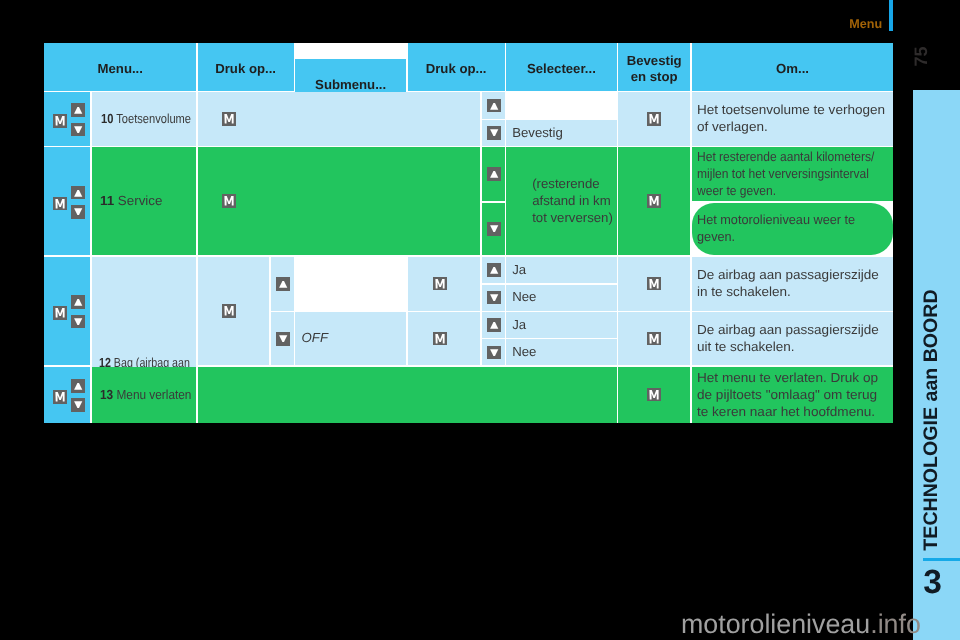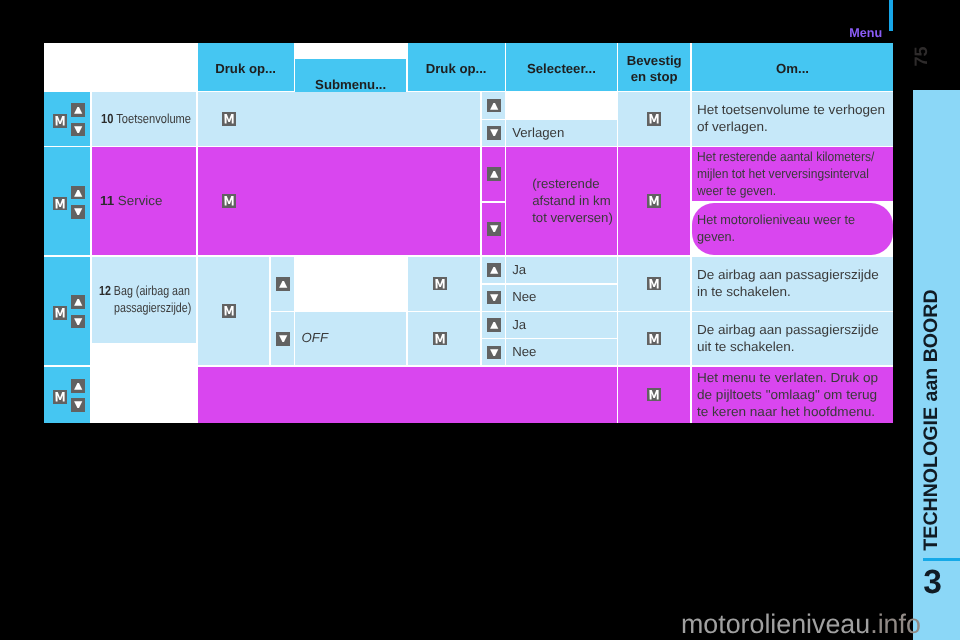--- a/index.html
+++ b/index.html
@@ -2,42 +2,42 @@
 <html><head>
 <meta charset="utf-8">
 <style>
   html,body{margin:0;padding:0;}
   body{width:960px;height:640px;background:#000;overflow:hidden;
        font-family:"Liberation Sans",sans-serif;-webkit-font-smoothing:antialiased;
        text-rendering:geometricPrecision;}
   .page{transform:translateZ(0);}
   .page{position:relative;width:960px;height:640px;}
 
-  .hdr-menu{position:absolute;left:849.2px;top:25px;font-size:12.6px;color:#8b5cf6;font-weight:700;line-height:16px;}
+  .hdr-menu{position:absolute;left:849.2px;top:16px;font-size:12.6px;color:#a16207;font-weight:700;line-height:16px;}
   .hdr-bar{position:absolute;left:888.9px;top:0;width:4.2px;height:30.6px;background:#17a6e8;}
   .pagenum{position:absolute;left:907.5px;top:47px;width:26px;height:19px;font-size:18px;
            color:#2e2b2b;font-weight:700;line-height:18px;text-align:center;
            transform:rotate(-90deg);}
   .sidebar{position:absolute;left:913px;top:89.7px;width:47px;height:550.3px;background:#8bd7f7;}
   .sideline{position:absolute;left:923.4px;top:558px;width:36.6px;height:2.8px;background:#15a9e8;}
   .sidetext{position:absolute;left:781px;top:406.5px;width:300px;height:26px;line-height:26px;
             font-size:19.6px;font-weight:700;color:#101b24;text-align:center;
             transform:rotate(-90deg);white-space:pre;}
   .sidenum{position:absolute;left:923.3px;top:566px;font-size:33.5px;font-weight:700;color:#101b24;line-height:1;letter-spacing:0;}
   .wm{position:absolute;left:681px;top:611px;font-size:26.8px;color:#a0a0a0;line-height:26px;}
   .wm .i{color:#918a86;}
 
   
   .tbl{position:absolute;left:44.4px;top:43.4px;width:849px;height:380px;background:#ffffff;}
   .cell{position:absolute;box-sizing:border-box;overflow:hidden;}
   .hd{background:#45c6f2;color:#1f1f1f;font-weight:700;font-size:13.2px;
       display:flex;align-items:center;justify-content:center;text-align:center;line-height:16.5px;
       padding-top:4px;}
   .c-light{background:#c6e8f9;}
-  .c-mid{background:#d946ef;}
+  .c-mid{background:#22c55e;}
   .c-cy{background:#45c6f2;}
   .txt{font-size:13.2px;color:#3a3a3a;line-height:16.7px;}
   .menutxt{font-size:13.2px;line-height:16.7px;}
   .menutxt > div > span{display:inline-block;transform-origin:left center;}
   .txt b{color:#2b2b2b;}
 
   .ico{position:absolute;width:14px;height:13.6px;background:#626262;}
   .ico svg{display:block;}
   .mico{position:absolute;width:14px;height:13.6px;background:#626262;}
   .mico svg{display:block;}
@@ -49,20 +49,23 @@
   <div class="hdr-menu">Menu</div>
   <div class="hdr-bar"></div>
   <div class="pagenum">75</div>
   <div class="sidebar"></div>
   <div class="sidetext">TECHNOLOGIE aan BOORD</div>
   <div class="sideline"></div>
   <div class="sidenum">3</div>
   <div class="wm"><span>motorolieniveau</span><span class="i">.info</span></div>
 
   <div class="tbl" id="tbl">
+      <div class="cell hd" style="left: 0px; top: 0px; width: 151.7px; height: 47.5px;">
+        <span>Menu...</span>
+      </div>
       <div class="cell hd" style="left: 153.3px; top: 0px; width: 95.9px; height: 47.5px;">
         <span>Druk op...</span>
       </div>
       <div class="cell hd" style="left: 250.8px; top: 16px; width: 110.9px; height: 47.5px;">
         <span>Submenu...</span>
       </div>
       <div class="cell hd" style="left: 363.3px; top: 0px; width: 96.9px; height: 47.5px;">
         <span>Druk op...</span>
       </div>
       <div class="cell hd" style="left: 573.8px; top: 0px; width: 71.9px; height: 47.5px;">
@@ -128,21 +131,21 @@
           <svg width="14" height="13.6" viewBox="0 0 14 13.6">
             <polygon points="6.4,4.0 8.0,4.0 11.3,10.7 3.1,10.7" fill="#ffffff"></polygon>
           </svg>
         </div>
         <div class="ico" style="left: 26.2px; top: 57.8px;">
           <svg width="14" height="13.6" viewBox="0 0 14 13.6">
             <polygon points="6.4,9.9 8.0,9.9 11.3,3.2 3.1,3.2" fill="#ffffff"></polygon>
           </svg>
         </div>
       </div>
-      <div class="cell c-light" style="left: 47.3px; top: 213.7px; width: 104.4px; height: 86px; display: flex; align-items: center;">
+      <div class="cell c-light" style="left: 47.3px; top: 213.7px; width: 104.4px; height: 131px; display: flex; align-items: flex-end;">
         <div class="txt menutxt" style="width: 100%; text-align: left; padding: 0px 2px 0px 7px;">
           <div><span style="white-space: pre; transform: scaleX(0.81);"><b>12</b><span> Bag (airbag aan</span></span></div>
           <div style="padding-left: 15.8px;"><span style="white-space: pre; transform: scaleX(0.811);">passagierszijde)</span></div>
         </div>
       </div>
       <div class="cell c-cy" style="left: 0px; top: 323.7px; width: 45.7px; height: 56.3px;">
         <div class="mico" style="left: 8.9px; top: 22.85px;">
           <svg width="14" height="13.6" viewBox="0 0 14 13.6" aria-label="M">
             <path d="M0,0 h2.35 l2.25,5.55 2.25,-5.55 h2.35 v9.35 h-1.85 v-6.1 l-1.82,4.6 h-1.56 l-1.82,-4.6 v6.1 h-1.85 z" transform="translate(2.4,2.1)" fill="#ffffff"></path>
           </svg>
@@ -151,20 +154,25 @@
           <svg width="14" height="13.6" viewBox="0 0 14 13.6">
             <polygon points="6.4,4.0 8.0,4.0 11.3,10.7 3.1,10.7" fill="#ffffff"></polygon>
           </svg>
         </div>
         <div class="ico" style="left: 26.2px; top: 31.35px;">
           <svg width="14" height="13.6" viewBox="0 0 14 13.6">
             <polygon points="6.4,9.9 8.0,9.9 11.3,3.2 3.1,3.2" fill="#ffffff"></polygon>
           </svg>
         </div>
       </div>
+      <div class="cell c-mid" style="left: 47.3px; top: 323.7px; width: 104.4px; height: 56.3px; display: flex; align-items: center;">
+        <div class="txt menutxt" style="width: 100%; text-align: left; padding: 0px 2px 0px 7px;">
+          <div style="padding-left: 1.3px;"><span style="white-space: pre; transform: scaleX(0.897);"><b>13</b><span> Menu verlaten</span></span></div>
+        </div>
+      </div>
       <div class="cell c-light" style="left: 153.3px; top: 49.1px; width: 282.5px; height: 53.3px;">
         <div class="mico" style="left: 24.5px; top: 19.65px;">
           <svg width="14" height="13.6" viewBox="0 0 14 13.6" aria-label="M">
             <path d="M0,0 h2.35 l2.25,5.55 2.25,-5.55 h2.35 v9.35 h-1.85 v-6.1 l-1.82,4.6 h-1.56 l-1.82,-4.6 v6.1 h-1.85 z" transform="translate(2.4,2.1)" fill="#ffffff"></path>
           </svg>
         </div>
       </div>
       <div class="cell c-light" style="left: 437.4px; top: 49.1px; width: 22.8px; height: 26.35px;">
         <div class="ico" style="left: 5px; top: 6.375px;">
           <svg width="14" height="13.6" viewBox="0 0 14 13.6">
@@ -174,21 +182,21 @@
       </div>
       <div class="cell c-light" style="left: 437.4px; top: 77.05px; width: 22.8px; height: 25.35px;">
         <div class="ico" style="left: 5px; top: 5.875px;">
           <svg width="14" height="13.6" viewBox="0 0 14 13.6">
             <polygon points="6.4,9.9 8.0,9.9 11.3,3.2 3.1,3.2" fill="#ffffff"></polygon>
           </svg>
         </div>
       </div>
       <div class="cell c-light" style="left: 461.8px; top: 77.05px; width: 110.4px; height: 25.35px; display: flex; align-items: center;">
         <div class="txt" style="padding: 0px 3px 0px 6px;">
-          <div style="white-space: pre;">Verlagen</div>
+          <div style="white-space: pre;">Bevestig</div>
         </div>
       </div>
       <div class="cell c-light" style="left: 573.8px; top: 49.1px; width: 71.9px; height: 53.3px;">
         <div class="mico" style="left: 28.95px; top: 19.65px;">
           <svg width="14" height="13.6" viewBox="0 0 14 13.6" aria-label="M">
             <path d="M0,0 h2.35 l2.25,5.55 2.25,-5.55 h2.35 v9.35 h-1.85 v-6.1 l-1.82,4.6 h-1.56 l-1.82,-4.6 v6.1 h-1.85 z" transform="translate(2.4,2.1)" fill="#ffffff"></path>
           </svg>
         </div>
       </div>
       <div class="cell c-light" style="left: 647.3px; top: 49.1px; width: 201.7px; height: 53.3px; display: flex; align-items: center;">

